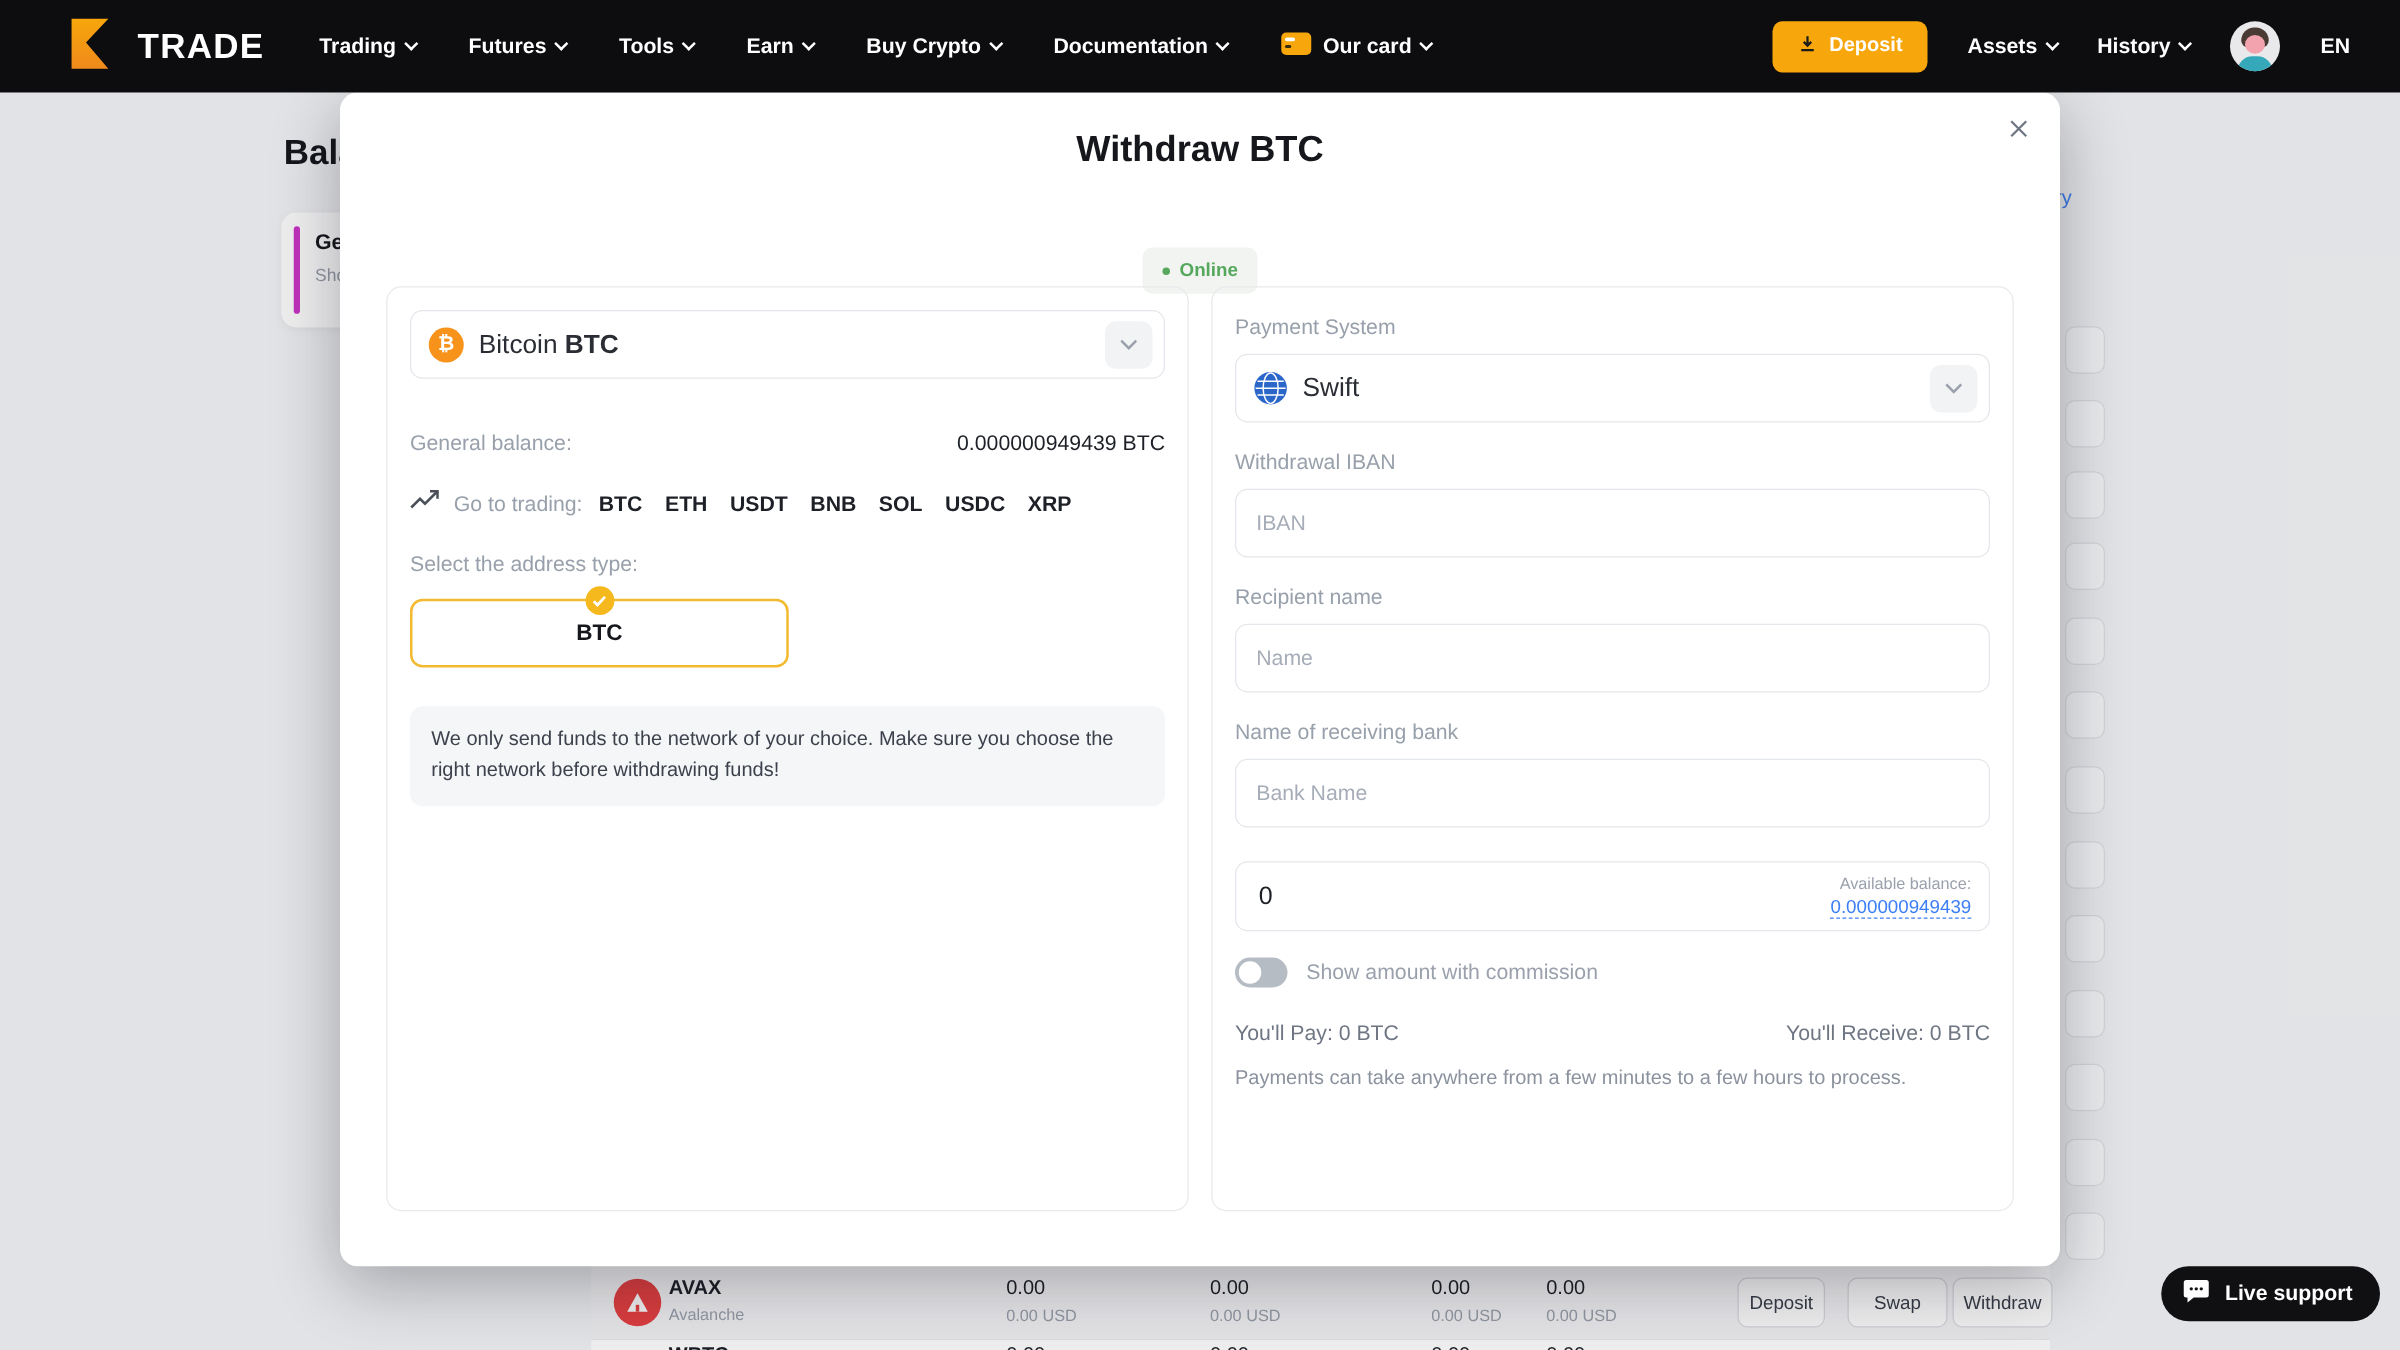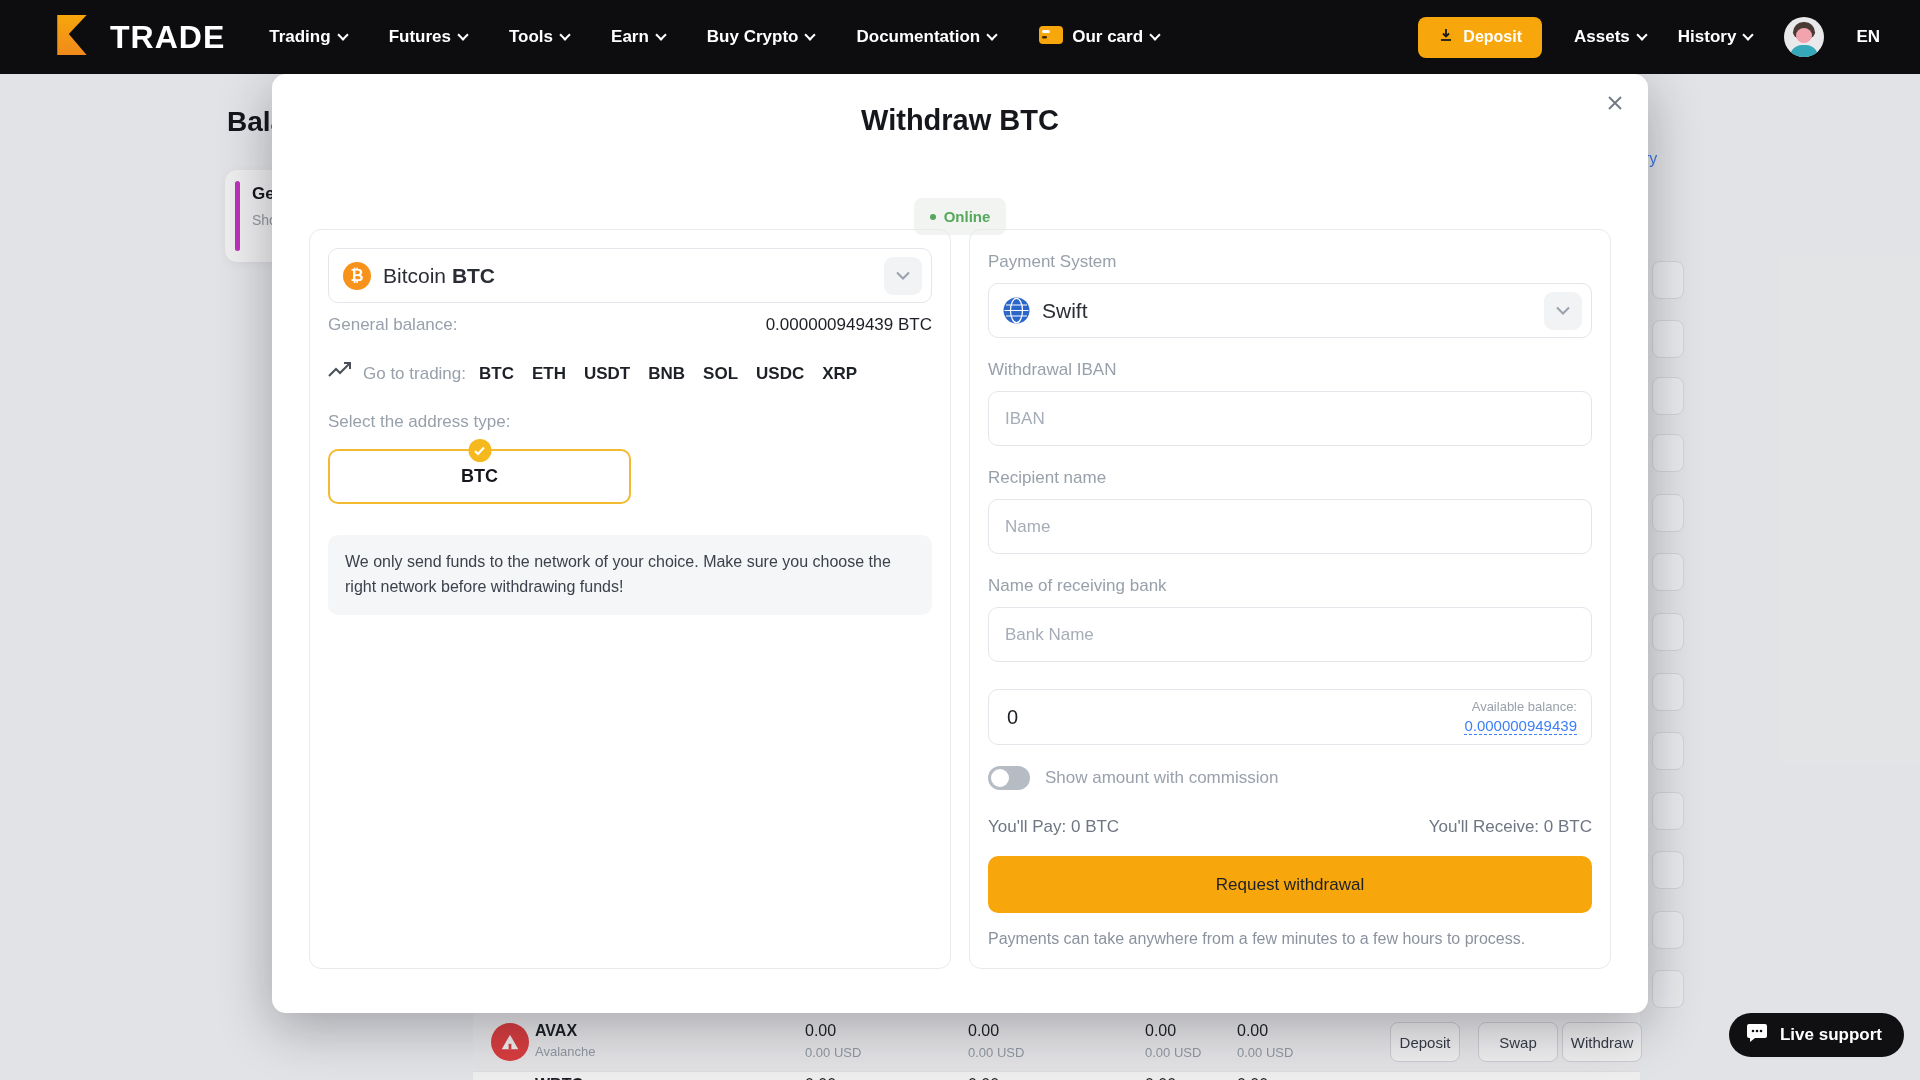--- a/index.html
+++ b/index.html
@@ -2,21 +2,21 @@
 <html><head>
 <meta charset="utf-8">
 <style>
   * { margin:0; padding:0; box-sizing:border-box; }
   html,body { width:1920px; height:1080px; overflow:hidden; }
   body { font-family:"Liberation Sans", sans-serif; background:#f3f4f6; position:relative; color:#1d2026; }
 
   
   .header { position:absolute; top:0; left:0; right:0; height:74px; background:#0d0d10; display:flex; align-items:center; padding:0 40px 0 52px; z-index:50; }
   .brand { display:flex; align-items:center; gap:16px; margin-right:44px; cursor:pointer; }
-  .brand-name { color:#fff; font-size:32px; font-weight:700; letter-spacing:1px; }
+  .brand-name { color:#fff; font-size:28px; font-weight:700; letter-spacing:1px; }
   .nav-left { display:flex; align-items:center; gap:42px; }
   .nav-item { color:#fff; font-size:17px; font-weight:600; display:flex; align-items:center; gap:8px; cursor:pointer; white-space:nowrap; }
   .chev { width:8px; height:8px; border-right:2px solid currentColor; border-bottom:2px solid currentColor; transform:rotate(45deg); margin-top:-4px; }
   .nav-right { margin-left:auto; display:flex; align-items:center; gap:32px; }
   .deposit-btn { background:#F7A60B; border:none; height:41px; padding:0 20px; border-radius:8px; display:flex; align-items:center; gap:9px; color:#fff; font-size:16px; font-weight:600; cursor:pointer; }
   .avatar { width:40px; height:40px; border-radius:50%; background:#e9e9ec; overflow:hidden; position:relative; cursor:pointer; }
   .avatar .hair { position:absolute; top:5px; left:9px; width:22px; height:16px; border-radius:11px 11px 6px 6px; background:#4a3a34; }
   .avatar .face { position:absolute; top:11px; left:12px; width:16px; height:15px; border-radius:50%; background:#f2a3ae; }
   .avatar .shirt { position:absolute; bottom:-4px; left:6px; width:28px; height:16px; border-radius:12px 12px 0 0; background:#35a8ba; }
   .lang { color:#fff; font-size:17px; font-weight:600; cursor:pointer; }
@@ -57,21 +57,21 @@
   .m-badge .dot { width:6px; height:6px; border-radius:50%; background:#55A85C; }
   .panels { position:absolute; left:37px; right:37px; top:155px; bottom:44px; display:flex; gap:18px; }
   .panel { flex:1; border:1px solid #e7e9ec; border-radius:12px; padding:18px; }
 
   .select-box { border:1px solid #e3e6ea; border-radius:10px; height:55px; display:flex; align-items:center; gap:12px; padding:0 9px 0 14px; cursor:pointer; background:#fff; }
   .sel-text { font-size:21px; color:#2a2d33; }
   .sel-text b { font-weight:700; }
   .chev-sq { margin-left:auto; width:38px; height:38px; border-radius:9px; background:#f2f3f5; display:flex; align-items:center; justify-content:center; color:#9aa1ac; }
   .btc-ic { width:28px; height:28px; border-radius:50%; background:#F7931A; color:#fff; display:flex; align-items:center; justify-content:center; font-size:16px; font-weight:700; }
 
-  .balance-row { margin-top:12px; display:flex; justify-content:space-between; font-size:17px;text-align:right; }
+  .balance-row { margin-top:42px; display:flex; justify-content:space-between; font-size:17px;text-align:right; }
   .glabel { color:#98a0ab; }
   .gvalue { color:#1d2026; }
 
   .trading-row { margin-top:27px; display:flex; align-items:center; gap:9px; font-size:17px;text-align:right; }
   .pair-links { display:flex; gap:18px; margin-left:4px; }
   .pair { color:#1d2026; font-weight:600; cursor:pointer; }
 
   .addr-label { margin-top:27px; font-size:17px; color:#98a0ab; }
   .addr-box { margin-top:17px; position:relative; width:303px; height:55px; border:2px solid #F3BA2F; border-radius:10px; display:flex; align-items:center; justify-content:center; font-size:18px; font-weight:700; color:#15171c; cursor:pointer; }
   .check { position:absolute; top:-12px; left:50%; transform:translateX(-50%); width:23px; height:23px; border-radius:50%; background:#F5B91E; display:flex; align-items:center; justify-content:center; }
@@ -360,21 +360,20 @@
             <div class="knob"></div>
           </div>
         <span>Show amount with commission</span>
       </div>
 
       <div class="pay-row">
         <span>You'll Pay: 0 BTC</span>
         <span>You'll Receive: 0 BTC</span>
       </div>
 
-      <button class="submit">Request withdrawal</button>
       <div class="note">Payments can take anywhere from a few minutes to a few hours to process.</div>
     </div>
   </div>
 </div>
 
 <div class="live-support">
   <span>
     <svg width="24" height="24" viewBox="0 0 24 24">
         <path d="M4 3h16a2 2 0 0 1 2 2v10a2 2 0 0 1-2 2H10l-5 4v-4H4a2 2 0 0 1-2-2V5a2 2 0 0 1 2-2z" fill="#fff"></path>
         <circle cx="8" cy="10" r="1.3" fill="#101013"></circle>

